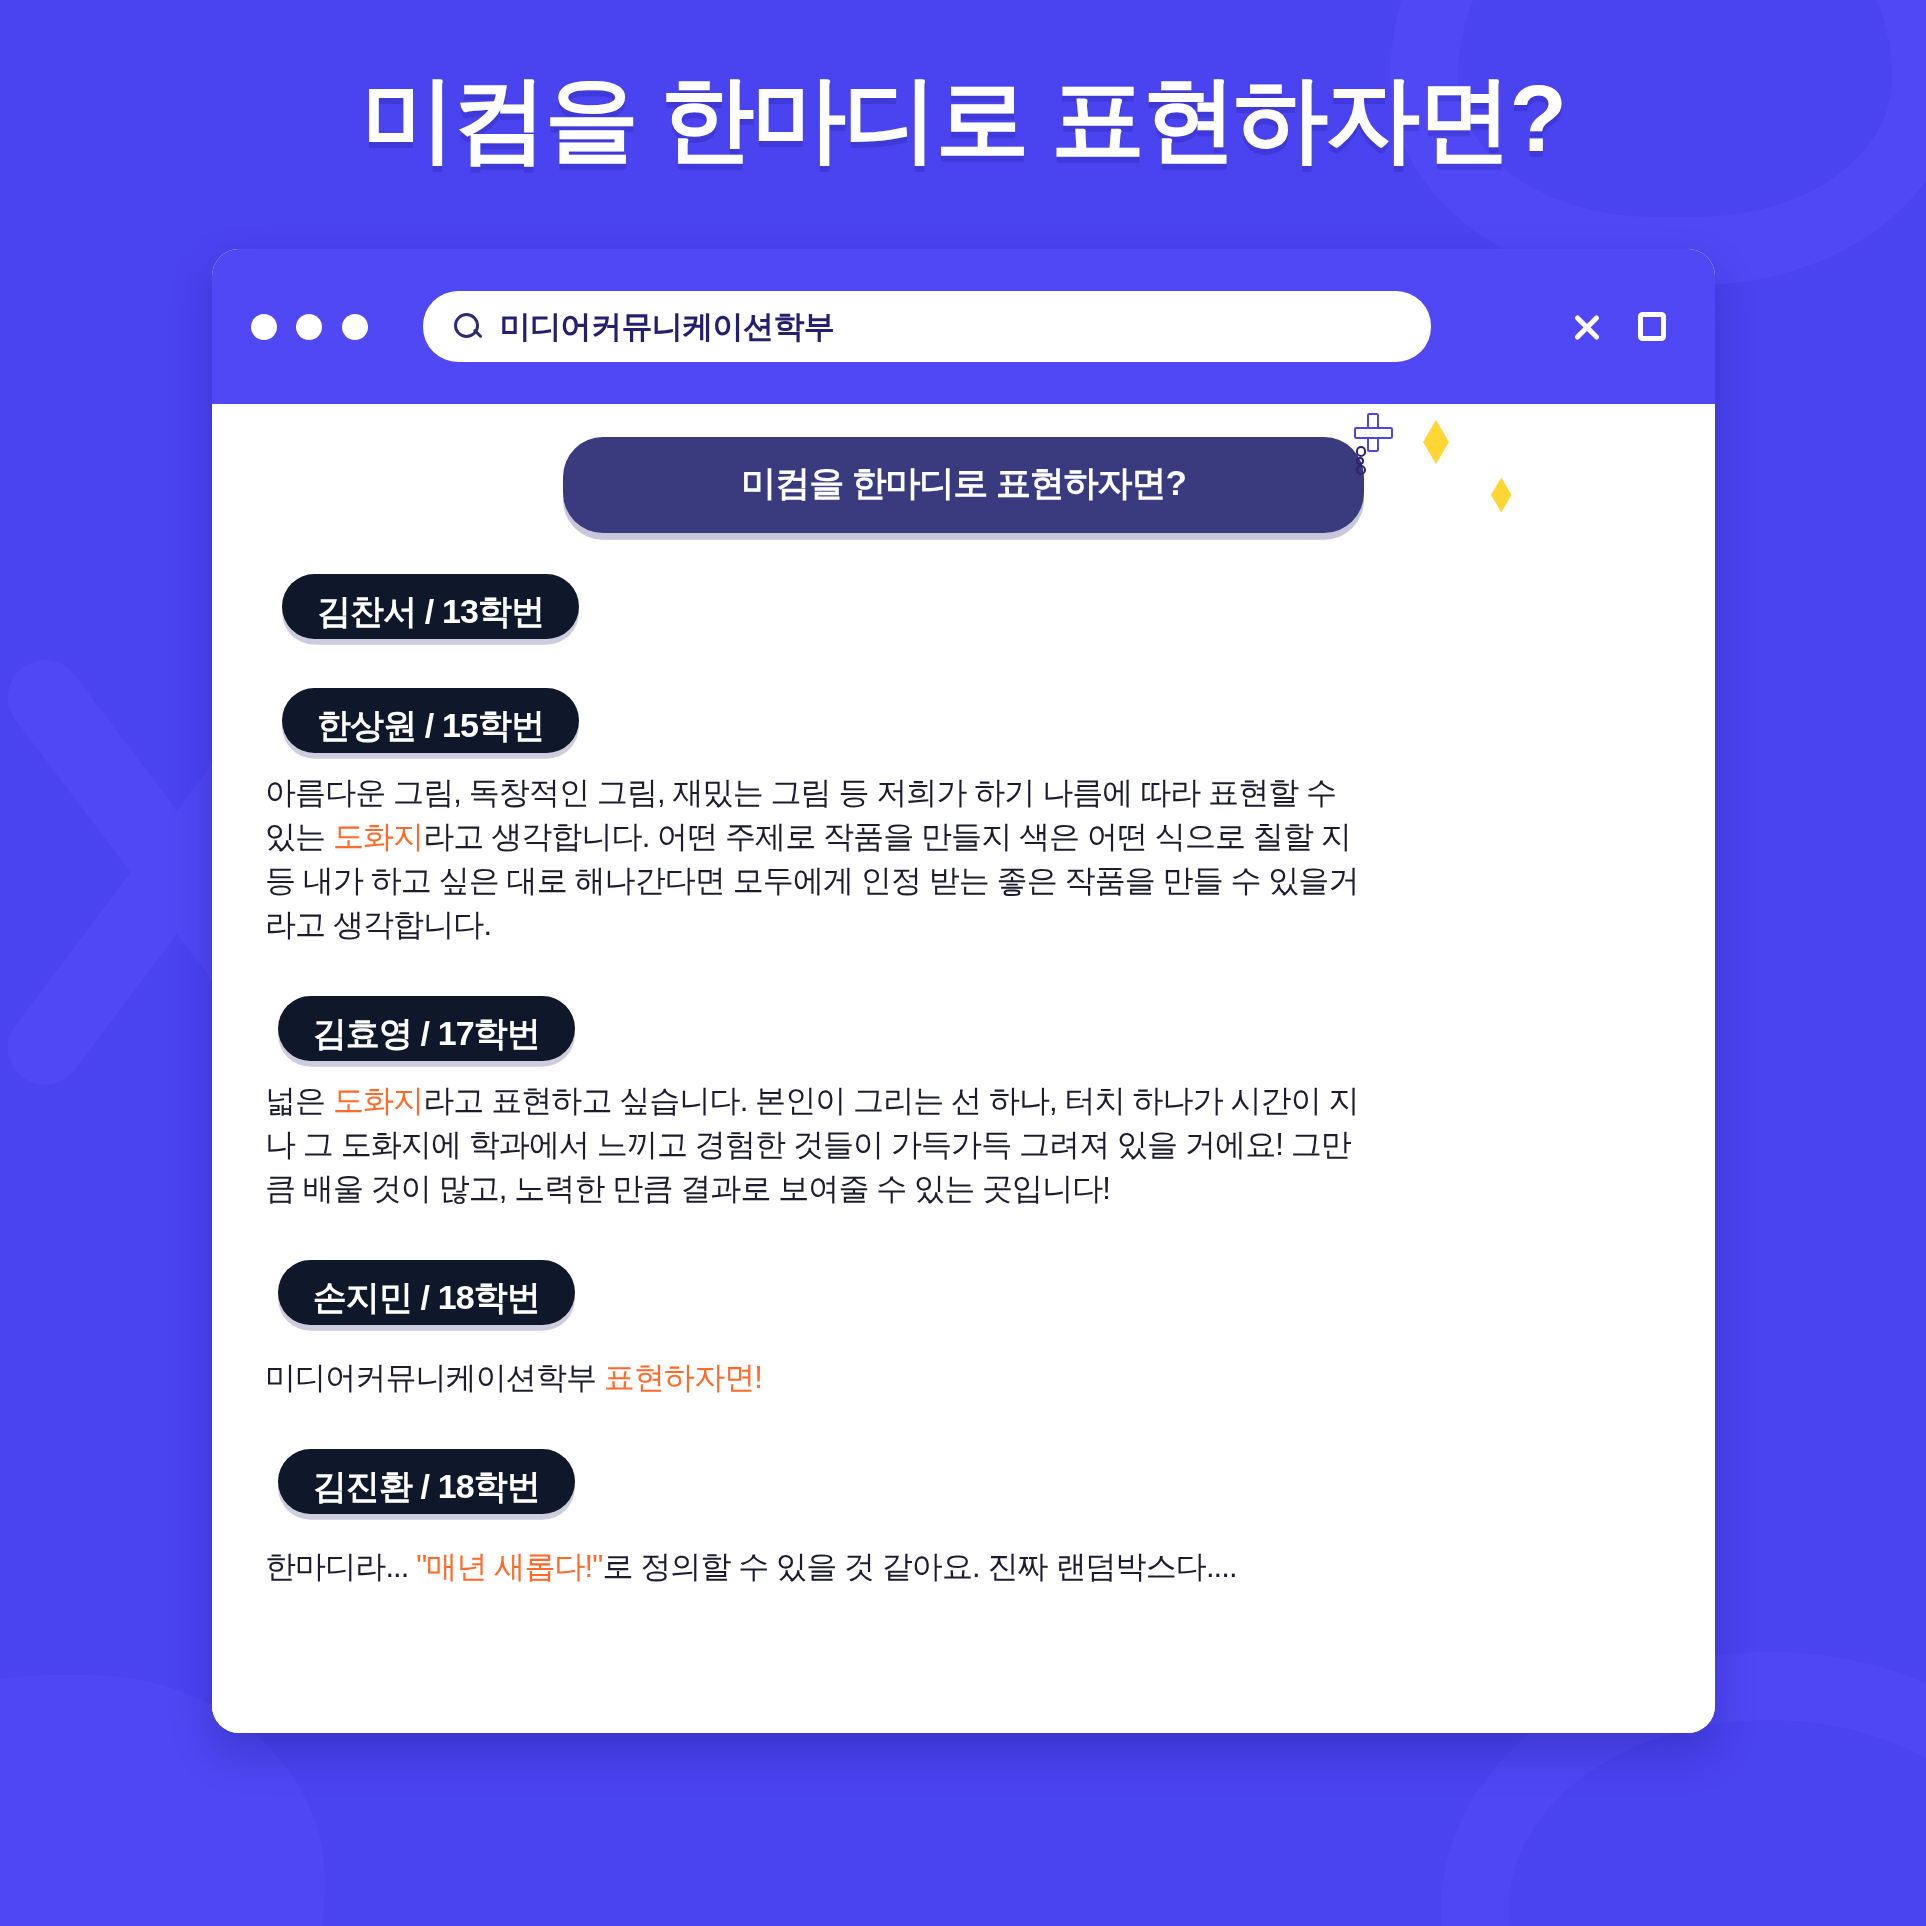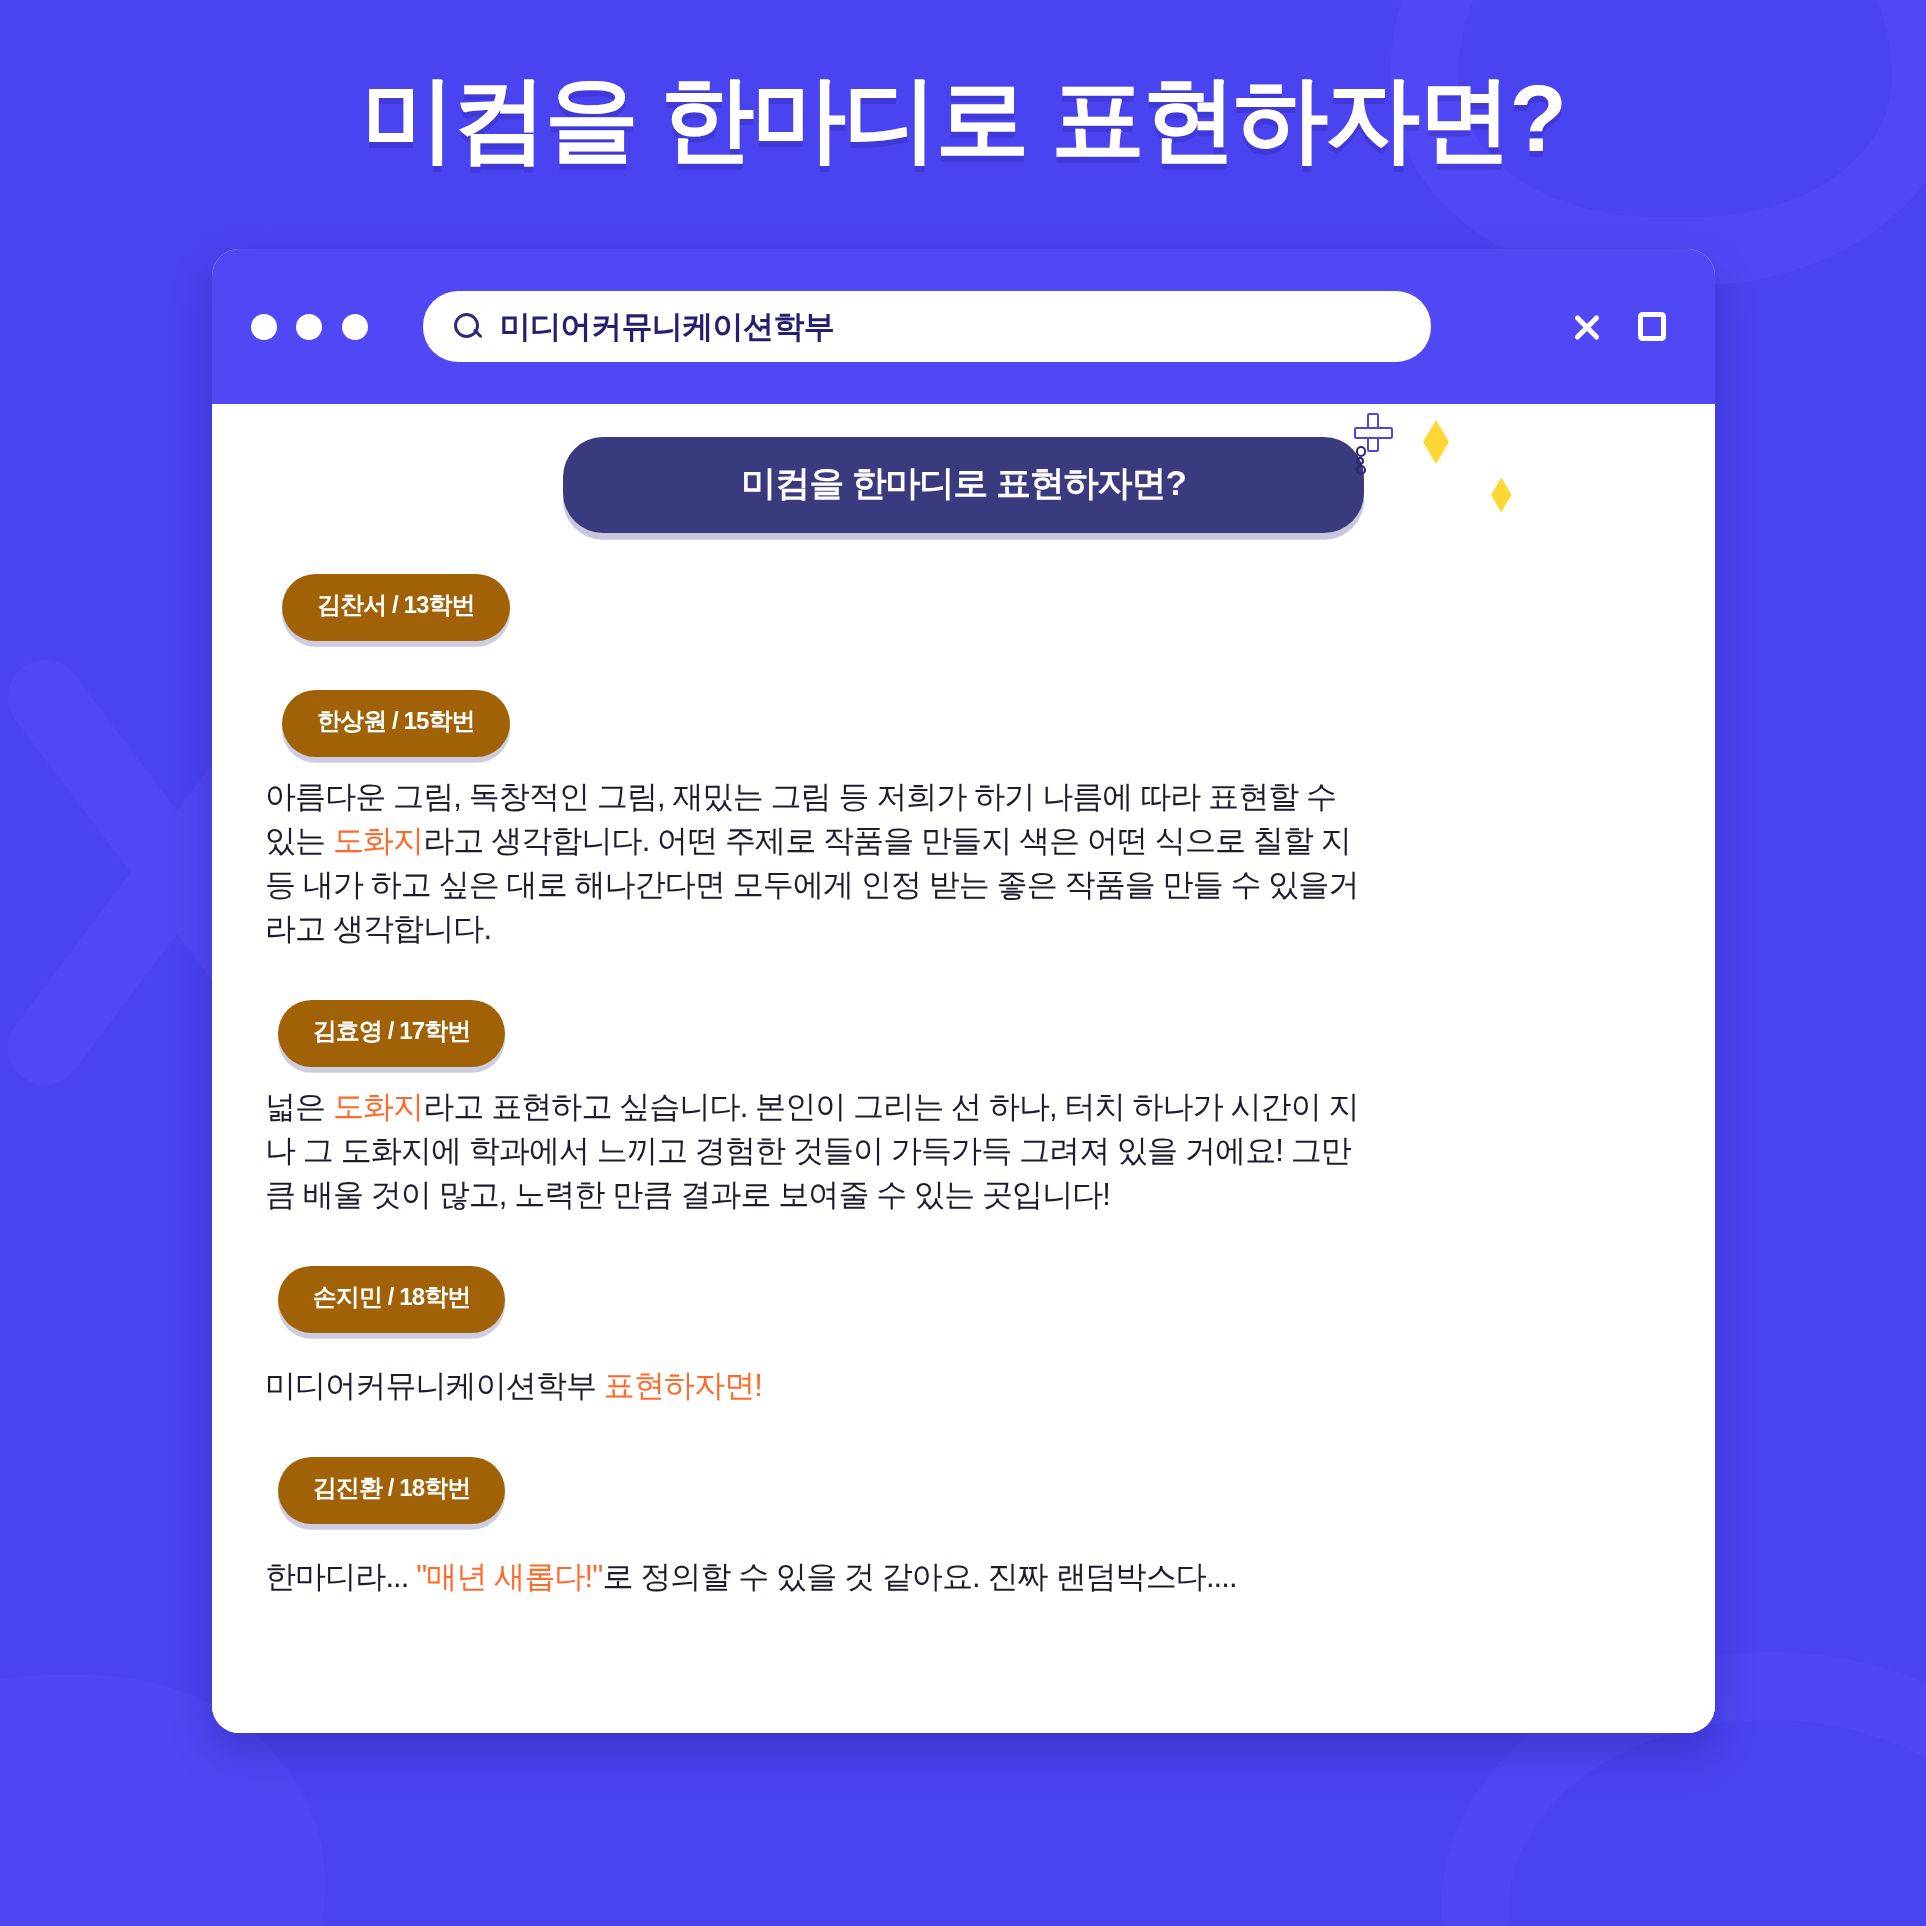--- a/index.html
+++ b/index.html
@@ -240,27 +240,27 @@
     font-weight: bold;
     letter-spacing: -1.1px;
     text-align: center;
     padding: 23px 0 26px 0;
     box-shadow: 0 6.8px 0 rgba(30,26,110,0.25);
   }
 
   
   .name-tag {
     display: inline-block;
-    background: #a16207;
+    background: #0f172a;
     color: #ffffff;
     border-radius: 34px;
-    font-size: 24px;
+    font-size: 34px;
     font-weight: bold;
     letter-spacing: -0.9px;
-    padding: 15px 35px 20px 35px;
+    padding: 15px 35px 4px 35px;
     box-shadow: 0 5.7px 0 rgba(30,26,110,0.22);
   }
   .entry { margin-top: 49px; }
   .entry .body {
     margin-top: 18px;
     padding: 0 17px 0 9px;
     font-size: 31px;
     line-height: 1.42;
     color: #1c1c2e;
     letter-spacing: -0.9px;

